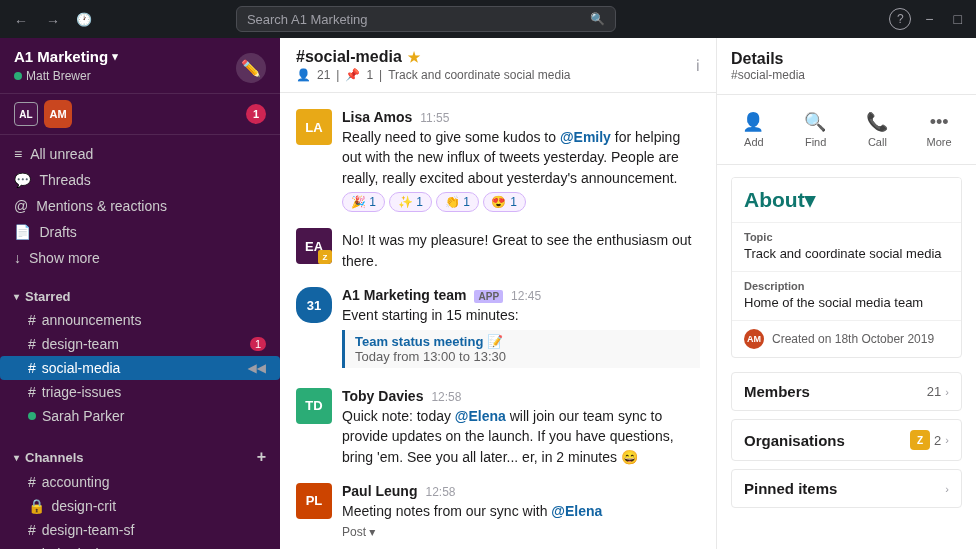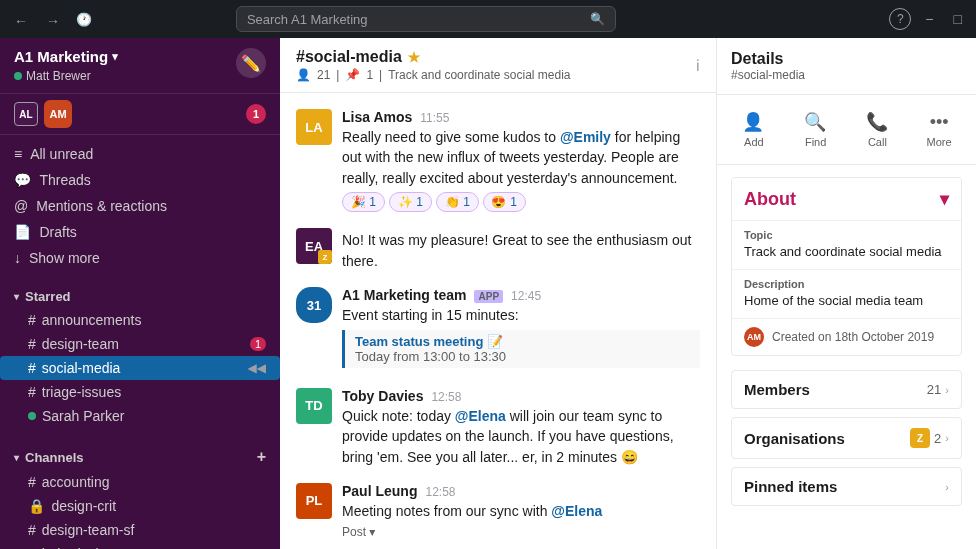--- a/index.html
+++ b/index.html
@@ -14,21 +14,21 @@
     .search-bar input::placeholder { color: #9e9ea6; }
     .search-icon-btn { color: #9e9ea6; font-size: 12px; }
     .topbar-right { margin-left: auto; display: flex; align-items: center; gap: 8px; }
     .topbar-help { width: 22px; height: 22px; border-radius: 50%; border: 1px solid #9e9ea6; display: flex; align-items: center; justify-content: center; color: #9e9ea6; font-size: 12px; cursor: pointer; }
 
     
     .main { display: flex; flex: 1; overflow: hidden; }
 
     
     .sidebar { width: 280px; background: #3f0e40; display: flex; flex-direction: column; overflow: hidden; flex-shrink: 0; }
-    .sidebar-header { padding: 10px 14px; display: flex; align-items: flex-start; justify-content: space-between; border-bottom: 1px solid rgba(255,255,255,0.1); gap: 19px; }
+    .sidebar-header { padding: 10px 14px; display: flex; align-items: flex-end; justify-content: space-between; border-bottom: 1px solid rgba(255,255,255,0.1); gap: 19px; }
     .workspace-name { color: #fff; font-weight: 700; font-size: 15px; display: flex; align-items: center; gap: 4px; cursor: pointer; }
     .workspace-chevron { font-size: 11px; color: #fff; }
     .user-status { color: #ccc; font-size: 12px; display: flex; align-items: center; gap: 4px; margin-top: 2px; }
     .status-dot { width: 8px; height: 8px; border-radius: 50%; background: #2bac76; display: inline-block; }
     .avatar { width: 34px; height: 34px; border-radius: 6px; background: #c9461f; color: white; display: flex; align-items: center; justify-content: center; font-size: 13px; font-weight: 700; cursor: pointer; flex-shrink: 0; }
     .avatar-sm { width: 24px; height: 24px; border-radius: 4px; font-size: 10px; font-weight: 700; color: white; display: flex; align-items: center; justify-content: center; flex-shrink: 0; }
     .avatar-al { background: #4a154b; border: 1px solid #9e9ea6; }
     .compose-btn { width: 30px; height: 30px; border-radius: 50%; background: rgba(255,255,255,0.15); border: none; color: #fff; font-size: 16px; cursor: pointer; display: flex; align-items: center; justify-content: center; }
     .sidebar-nav { display: flex; flex-direction: column; padding: 6px 0; }
     .nav-item { display: flex; align-items: center; gap: 8px; padding: 5px 14px; color: #ccc; cursor: pointer; border-radius: 4px; font-size: 14px; }
@@ -76,21 +76,21 @@
     .details-panel { width: 260px; background: #fff; border-left: 1px solid #e8e8e8; display: flex; flex-direction: column; overflow: hidden; flex-shrink: 0; }
     .details-header { padding: 12px 14px; border-bottom: 1px solid #e8e8e8; }
     .details-title { font-size: 16px; font-weight: 700; color: #1d1c1d; }
     .details-subtitle { font-size: 12px; color: #616061; }
     .details-actions { display: flex; align-items: center; padding: 10px 8px; border-bottom: 1px solid #e8e8e8; gap: 4px; }
     .action-btn { display: flex; flex-direction: column; align-items: center; gap: 3px; padding: 6px 8px; border-radius: 4px; cursor: pointer; border: none; background: none; flex: 1; }
     .action-icon { font-size: 18px; color: #616061; }
     .action-label { font-size: 11px; color: #616061; }
     .details-body { flex: 1; overflow-y: auto; padding: 12px 14px; }
     .details-section { margin-bottom: 14px; border: 1px solid #e8e8e8; border-radius: 4px; overflow: hidden; }
-    .details-section-header { font-size: 18px; font-weight: 700; color: #be185d; padding: 10px 12px; background: #fff; cursor: pointer; display: flex; align-items: center; justify-content: space-between; }
+    .details-section-header { font-size: 21px; font-weight: 700; color: #0f766e; padding: 10px 12px; background: #fff; cursor: pointer; display: flex; align-items: center; justify-content: flex-start; }
     .details-field { padding: 8px 12px; border-top: 1px solid #f0f0f0; }
     .field-label { font-size: 11px; color: #616061; font-weight: 600; text-transform: none; margin-bottom: 2px; }
     .field-value { font-size: 13px; color: #1d1c1d; line-height: 1.4; }
     .created-info { display: flex; align-items: center; gap: 8px; padding: 8px 12px; border-top: 1px solid #f0f0f0; }
     .creator-avatar { width: 20px; height: 20px; border-radius: 50%; background: #c9461f; display: flex; align-items: center; justify-content: center; font-size: 9px; color: white; font-weight: 700; }
     .created-text { font-size: 12px; color: #616061; }
     .details-row { display: flex; align-items: center; justify-content: space-between; padding: 10px 12px; cursor: pointer; }
     .details-row-label { font-size: 15px; font-weight: 700; color: #1d1c1d; }
     .details-row-value { display: flex; align-items: center; gap: 4px; }
     .org-badge { width: 20px; height: 20px; border-radius: 4px; background: #e8a917; display: flex; align-items: center; justify-content: center; font-size: 10px; font-weight: 700; color: white; }

